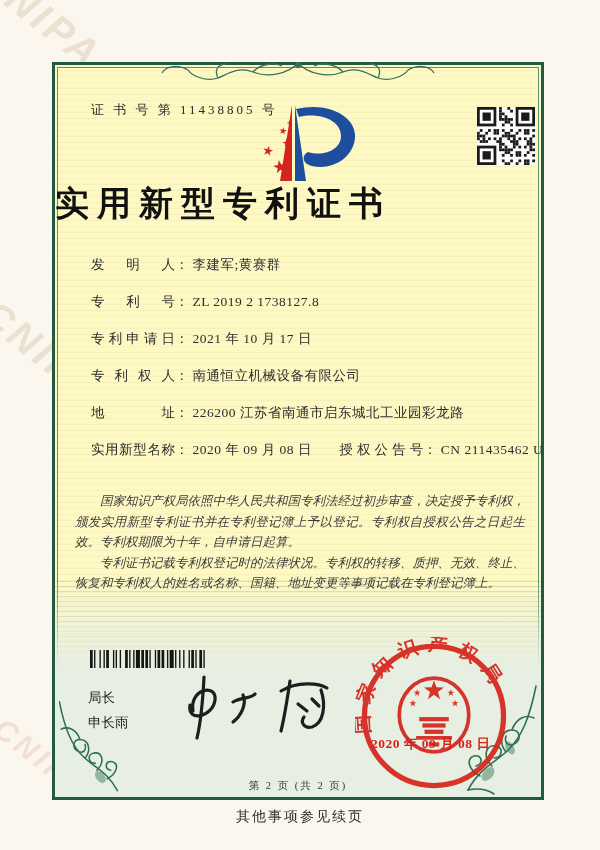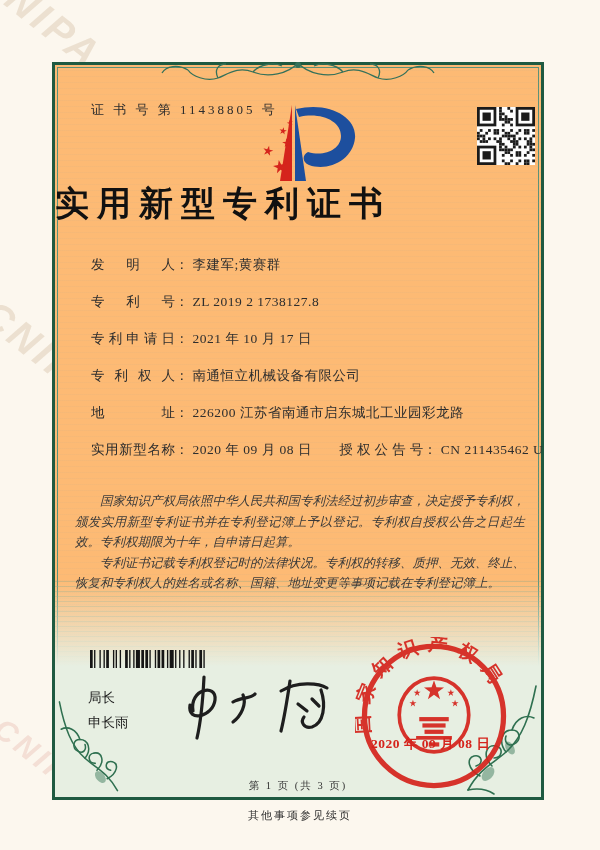--- a/index.html
+++ b/index.html
@@ -12,21 +12,21 @@
       color:rgba(199,172,138,.30);transform:rotate(38deg);pointer-events:none;z-index:1;}
   .wm.w2{left:226px;top:92px;color:rgba(214,160,146,.22);}
   .wm.w1{left:-30px;top:-6px;}
   .wm.w3{left:352px;top:248px;}
   .wm.w4{left:-28px;top:330px;}
   .wm.w5{left:140px;top:516px;color:rgba(180,190,165,.22);}
   .wm.w6{left:-14px;top:742px;font-size:30px;color:rgba(219,152,140,.25);}
 
   
   .frame{position:absolute;left:52px;top:62px;width:486px;height:732px;
-      border:3px solid #1f5a41;background:#fdba74;z-index:2;}
+      border:3px solid #1f5a41;background:#fef9c3;z-index:2;}
   .frame::before{content:"";position:absolute;inset:2px;border:1px solid #5c9177;pointer-events:none;}
   .frame-lines{position:absolute;inset:0;
       background:repeating-linear-gradient(0deg,rgba(187,168,138,.10) 0 1px,rgba(0,0,0,0) 1px 6px);}
   .greenzone{position:absolute;left:0;right:0;bottom:0;height:218px;
       background:linear-gradient(rgba(231,239,226,0),#e7efe2 40%),
       repeating-linear-gradient(0deg,rgba(128,163,134,.33) 0 1px,rgba(255,255,255,0) 1px 5px);}
 
   .ornament-top{position:absolute;left:50%;top:-7px;transform:translateX(-50%);z-index:3;}
   .corner{position:absolute;z-index:3;}
   .corner.bl{left:1px;bottom:1px;transform:scaleX(-1);}
@@ -57,21 +57,21 @@
   .signature{position:absolute;left:108px;top:606px;z-index:4;}
 
   .seal{position:absolute;left:300px;top:572px;z-index:5;opacity:.92;}
   .sealdate{position:absolute;left:316px;top:670px;width:160px;z-index:6;
       font-size:13.5px;font-weight:700;color:#d5241c;letter-spacing:.5px;}
 
   .pagefoot{position:absolute;left:0;right:0;top:714px;text-align:center;
       font-size:10.5px;letter-spacing:2px;color:#333;}
 
   .contnote{position:absolute;left:0;right:0;top:808px;text-align:center;z-index:2;
-      font-size:11px;letter-spacing:2px;color:#2e2e2e;}
+      font-size:14px;letter-spacing:2px;color:#2e2e2e;}
 </style>
 </head>
 <body>
 
 <div class="page">
 
   <div class="wm w1">CNIPA</div>
   <div class="wm w2">CNIPA</div>
   <div class="wm w3">CNIPA</div>
   <div class="wm w4">CNIPA</div>
@@ -345,17 +345,17 @@
         <path transform="translate(95,63) scale(.5)" d="M0,-7 l1.6,4.8 5.1,.1 -4.1,3 1.5,4.9 -4.1,-3 -4.1,3 1.5,-4.9 -4.1,-3 5.1,-.1 Z"></path>
         <rect x="61" y="76" width="28" height="4"></rect>
         <rect x="64" y="82" width="22" height="4"></rect>
         <rect x="66" y="88" width="18" height="4"></rect>
         <rect x="58" y="94" width="34" height="3.5"></rect>
         <rect x="70" y="100" width="10" height="4"></rect>
       </g>
     </svg>
     <div class="sealdate">2020 年 09 月 08 日</div>
 
-    <div class="pagefoot">第 1 页 (共 3 页)</div>
+    <div class="pagefoot">第 2 页 (共 2 页)</div>
   </div>
 
   <div class="contnote">其他事项参见续页</div>
 </div>
 
 </body></html>

